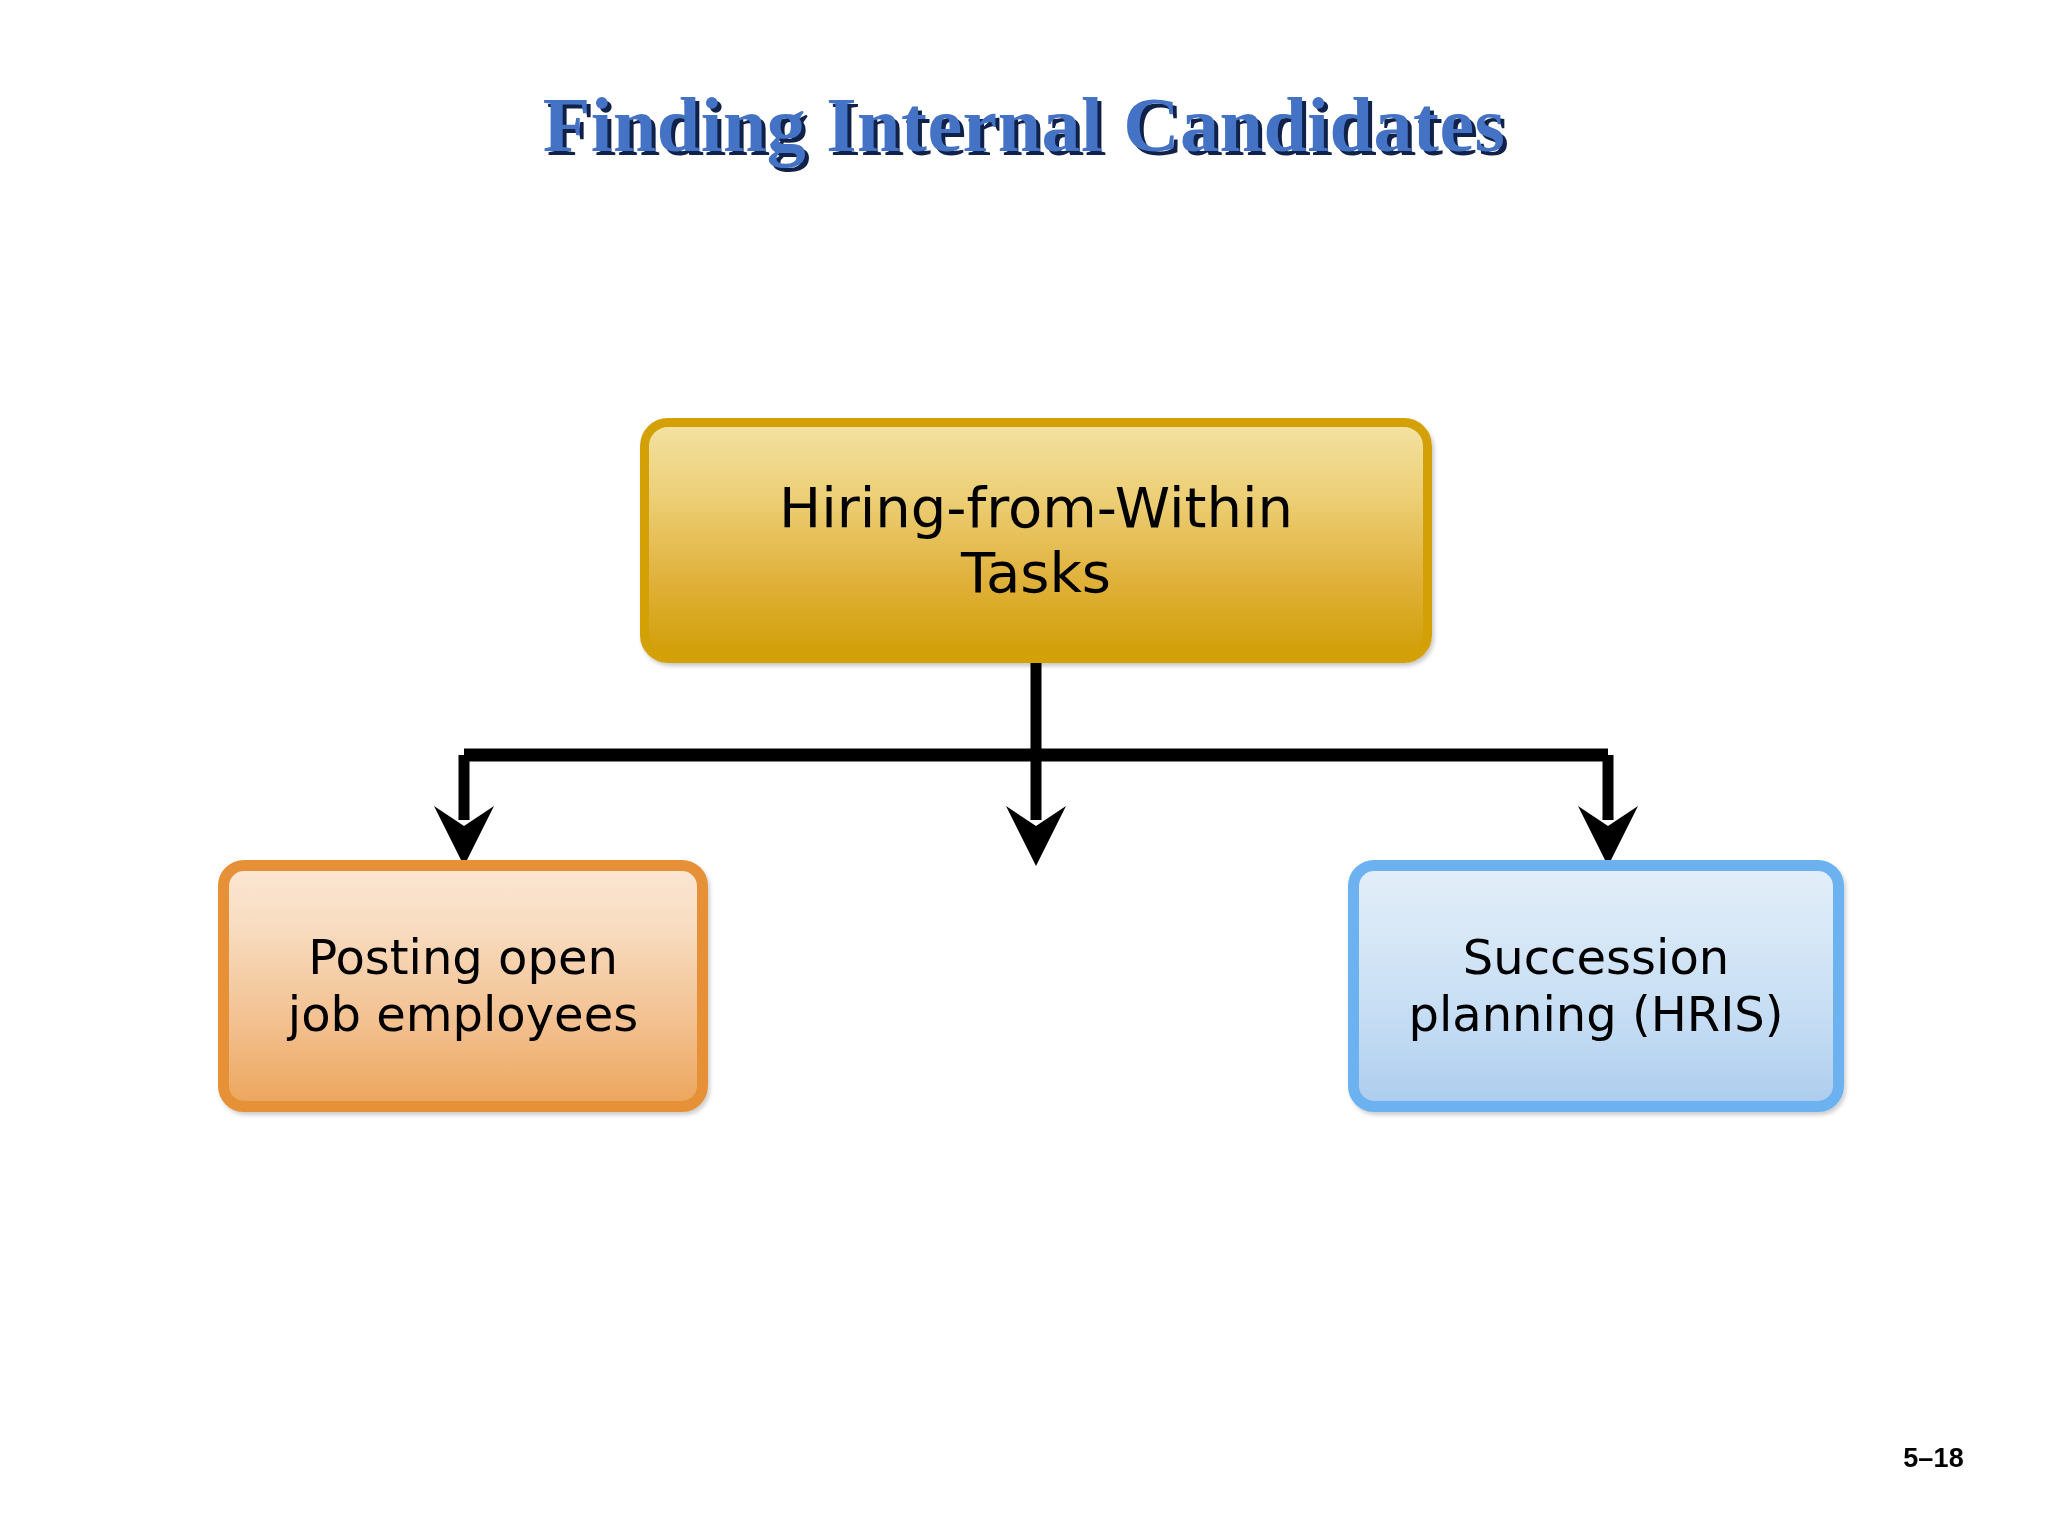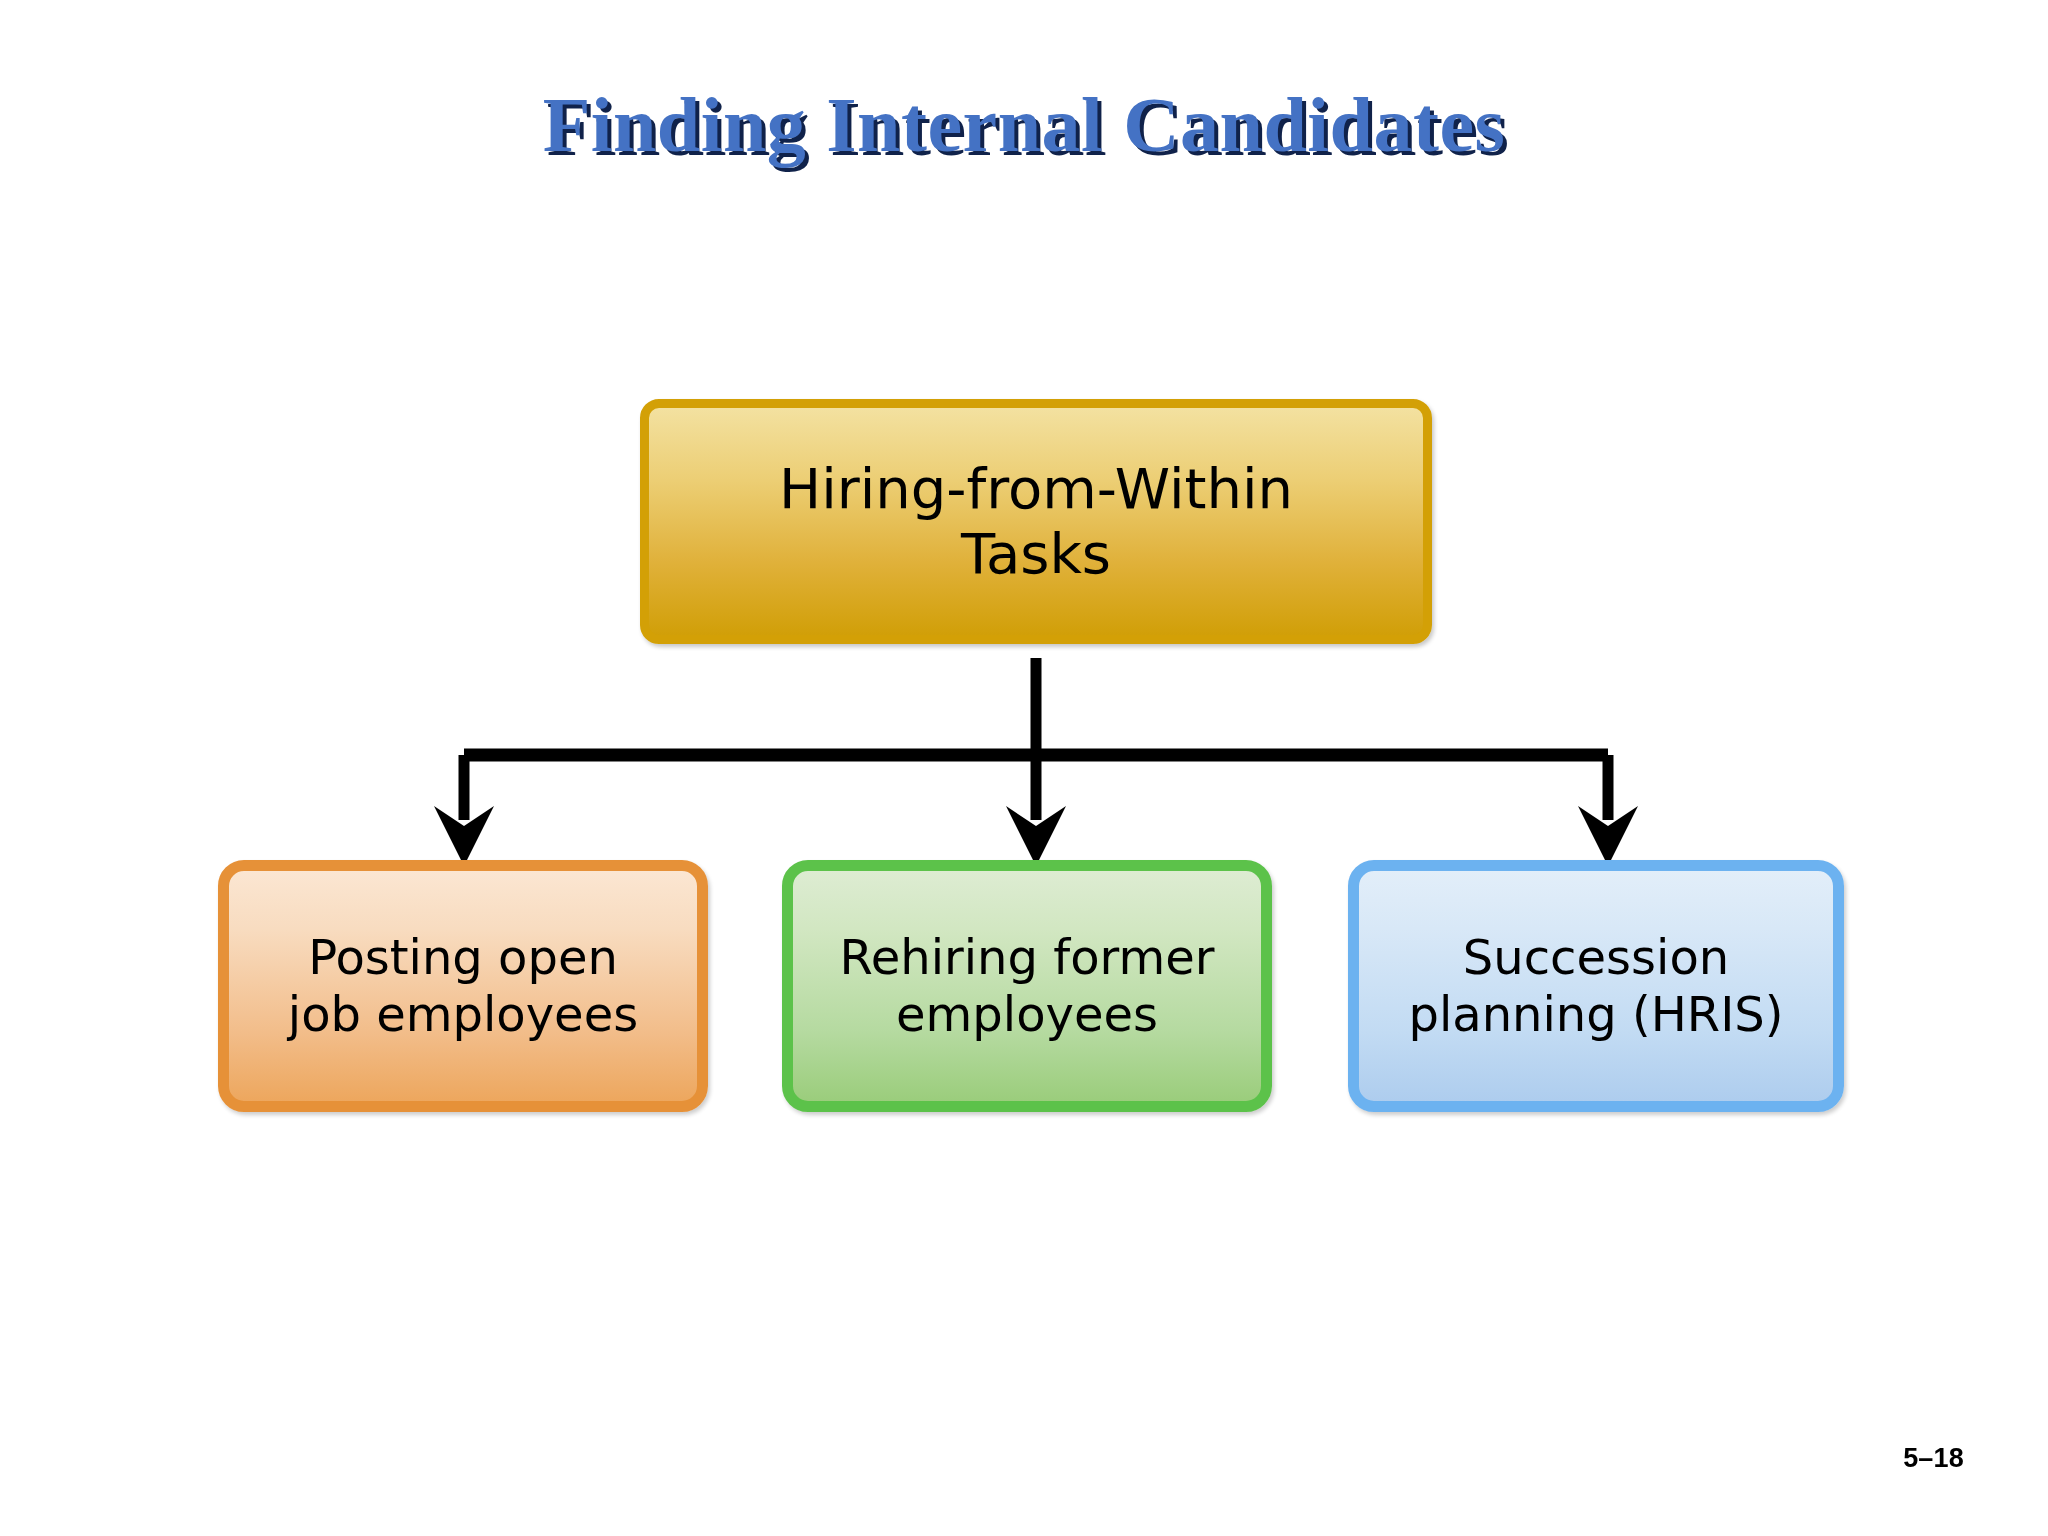--- a/index.html
+++ b/index.html
@@ -72,24 +72,24 @@
   .node-label {
     display: block;
     width: 100%;
     padding: 0 14px;
     white-space: pre-line;
   }
 
   
   #node-root {
     left: 640px;
-    top: 399px;
+    top: 418px;
     width: 792px;
     height: 245px;
-    border-radius: 19px;
+    border-radius: 28px;
     border-width: 9px;
     border-color: #d3a006;
     background: linear-gradient(to bottom, #f3e1a0 0%, #ecce74 32%, #e0b13a 68%, #d19f08 100%);
     box-shadow: 2px 3px 4px rgba(0,0,0,0.22);
     font-size: 56px;
     line-height: 1.16;
   }
 
   
   .node-child {
@@ -172,24 +172,20 @@
     <div class="node" id="node-root">
       <span class="node-label">Hiring-from-Within
 Tasks</span>
     </div>
 
     <div class="node node-child" id="node-posting">
       <span class="node-label">Posting open
 job employees</span>
     </div>
 
-    <div class="node node-child" id="node-rehiring">
-      <span class="node-label">Rehiring former
-employees</span>
-    </div>
 
     <div class="node node-child" id="node-succession">
       <span class="node-label">Succession
 planning (HRIS)</span>
     </div>
 
   </div>
 
 
   <div id="footer-pagenum">5–18</div>

